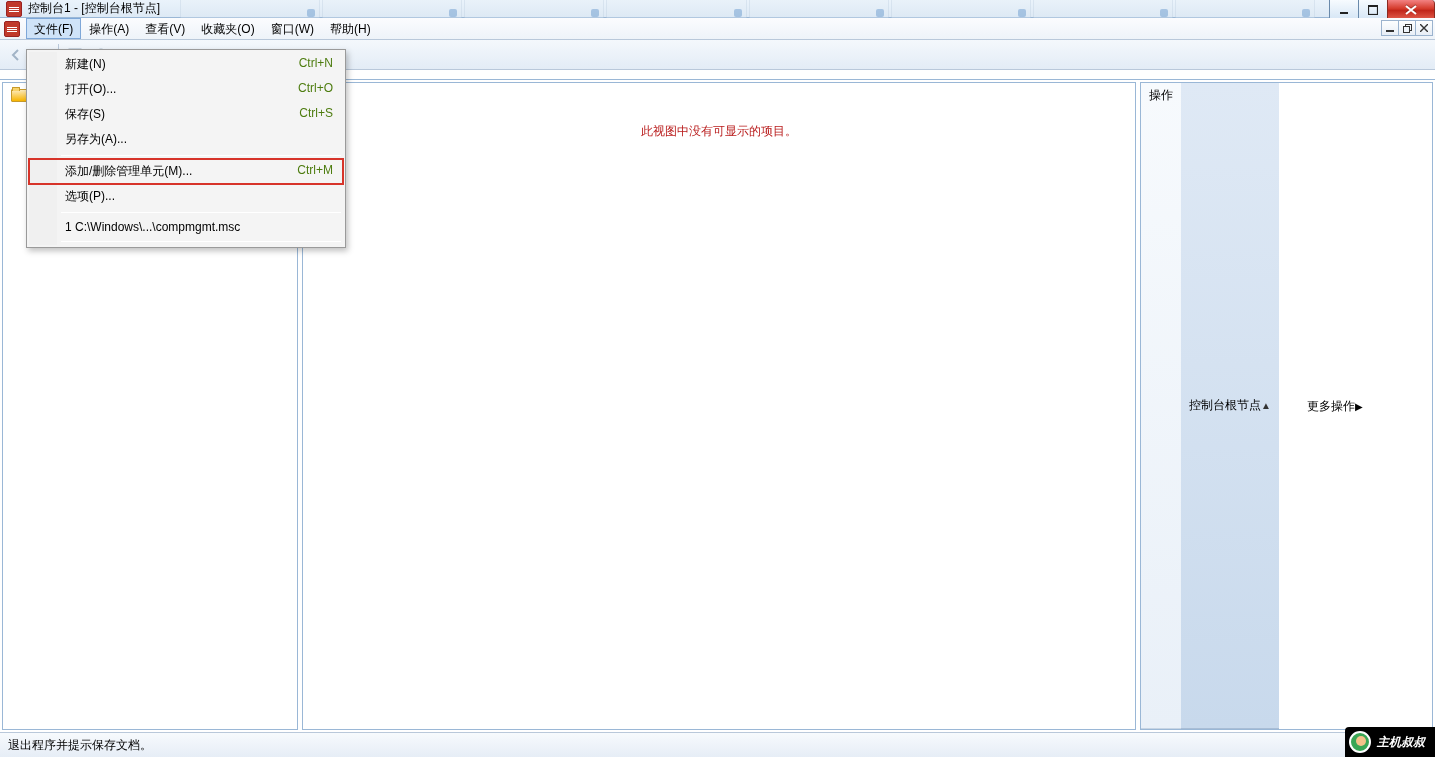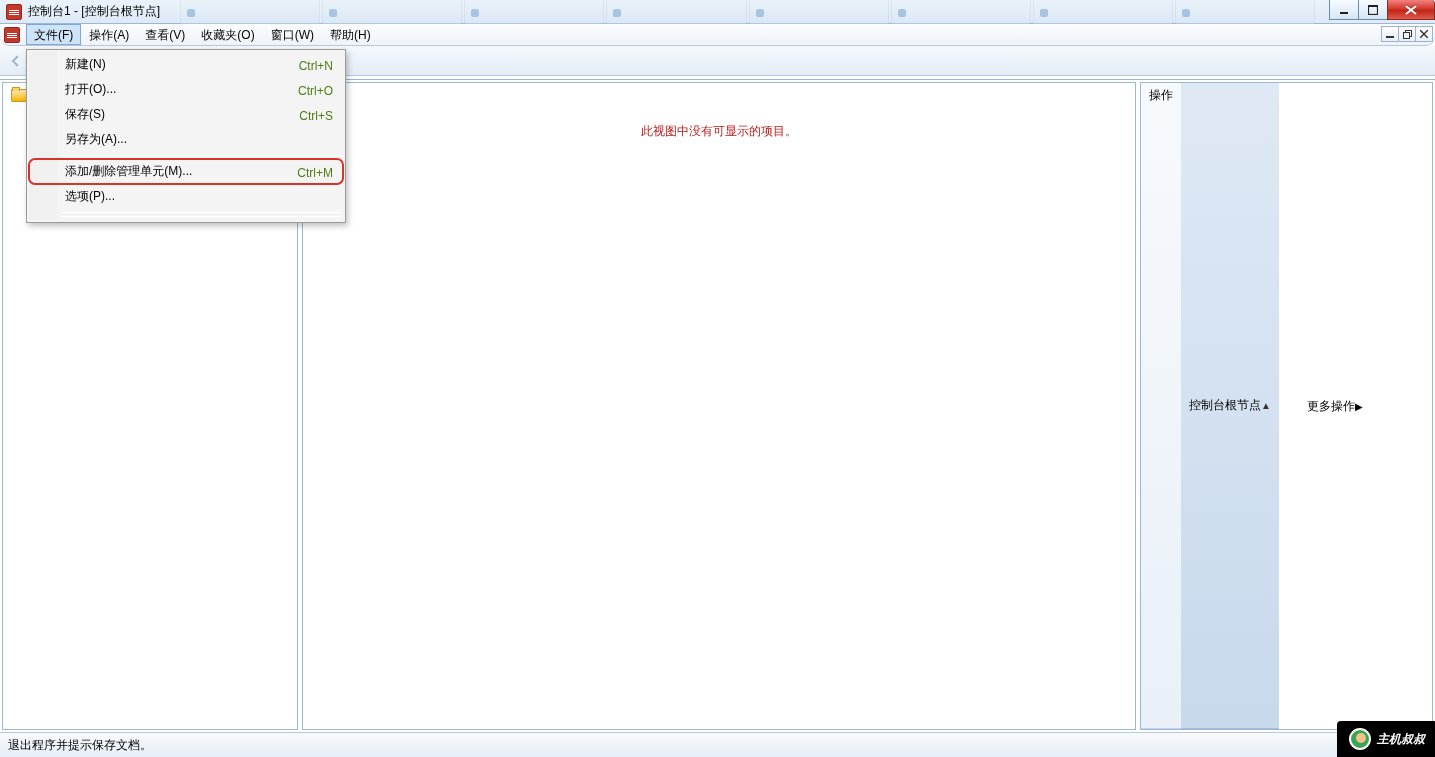--- a/index.html
+++ b/index.html
@@ -1,35 +1,35 @@
 <!DOCTYPE html>
 <html><head>
 <meta charset="utf-8">
 <style>
 * { box-sizing: border-box; margin: 0; padding: 0; font-family: "Microsoft YaHei", "SimSun", Tahoma, sans-serif; font-size: 12px; }
 html, body { width: 1435px; height: 757px; overflow: hidden; background: #fff; }
 
 
-.titlebar { height: 24px; background: linear-gradient(#eaf3fb, #dde9f5); border-bottom: 1px solid #9ab7d6; display: flex; align-items: center; position: relative; }
+.titlebar { height: 18px; background: linear-gradient(#eaf3fb, #dde9f5); border-bottom: 1px solid #9ab7d6; display: flex; align-items: center; position: relative; text-align: right; }
 .titlebar .icon-app { width: 16px; height: 16px; margin: 0 6px; background: #c0392b; border: 1px solid #922; border-radius: 2px; position: relative; }
 .titlebar .icon-app::after { content: ""; position: absolute; top: 5px; left: 2px; width: 10px; height: 1px; background: #fff; box-shadow: 0 2px 0 #fff, 0 4px 0 #fff; }
 .titlebar .title-text { color: #000; }
 .window-controls { position: absolute; right: 0; top: 0; display: flex; }
 .win-btn { width: 30px; height: 20px; border: 1px solid #6a8aab; border-top: none; background: linear-gradient(#f7fbff,#d6e6f5); display: flex; align-items: center; justify-content: center; color: #2b2b2b; }
 .win-btn.close { width: 48px; background: linear-gradient(#f28282,#d43b2c 45%,#c1261a 55%,#e05a4a); border-color: #8a2a20; border-top-right-radius: 4px; color: #fff; }
 .win-btn.close svg { filter: drop-shadow(0 -1px 0 rgba(0,0,0,.3)); }
 .win-btn + .win-btn { margin-left: -1px; }
 
 
 .title-tabs { position: absolute; left: 180px; right: 120px; top: 0; height: 27px; display: flex; gap: 2px; opacity: .35; pointer-events: none; }
 .title-tabs div { flex: 1; background: linear-gradient(#e9f1f8,#d7e6f3); border-left: 1px solid #bcd; border-right: 1px solid #bcd; }
 .title-tabs div span { display:inline-block; width:8px; height:8px; background:#3a7abd; border-radius:2px; margin:9px 4px 0 6px; vertical-align:top; }
 
 
-.menubar { height: 22px; background: linear-gradient(#fbfcfe,#eef3f9); border-bottom: 1px solid #b9c8da; display: flex; align-items: stretch; position: relative; border-radius: 9px; }
+.menubar { height: 22px; background: linear-gradient(#fbfcfe,#eef3f9); border-bottom: 1px solid #b9c8da; display: flex; align-items: stretch; position: relative; }
 .menubar .icon-app { width: 16px; height: 16px; margin: 3px 6px 0 4px; background: #c0392b; border: 1px solid #922; border-radius: 2px; position: relative; }
 .menubar .icon-app::after { content: ""; position: absolute; top: 5px; left: 2px; width: 10px; height: 1px; background: #fff; box-shadow: 0 2px 0 #fff, 0 4px 0 #fff; }
 .menu-item { padding: 0 8px; line-height: 22px; cursor: default; }
 .menu-item.active { background: #cfe3f8; border: 1px solid #7ea7d8; line-height: 20px; padding: 0 7px; }
 .mdi-controls { position: absolute; right: 2px; top: 2px; display: flex; gap: 0; }
 .mdi-btn { width: 18px; height: 16px; border: 1px solid #9bb3ce; background: linear-gradient(#fdfefe,#e8eef6); display: flex; align-items:center; justify-content:center; font-size:10px; color:#333; }
 .mdi-btn + .mdi-btn { margin-left: -1px; }
 
 
 .toolbar { height: 30px; background: linear-gradient(#f4f8fc,#e3ecf6); border-bottom: 1px solid #b9c8da; display: flex; align-items: center; padding: 0 4px; gap: 2px; }
@@ -50,30 +50,30 @@
 .actions-header { background: linear-gradient(#f7fafd,#e9f0f8); border-bottom: 1px solid #c7d4e3; padding: 4px 8px; font-weight: 400; }
 .actions-section { background: linear-gradient(#dfe9f5,#c8d9ec); border-bottom: 1px solid #a9bdd5; padding: 4px 8px; display:flex; justify-content:space-between; align-items:center; }
 .actions-section .chev { font-size:10px; color:#333; }
 .actions-link { padding: 6px 8px 6px 28px; display:flex; justify-content:space-between; align-items:center; }
 .actions-link .arrow { font-size:10px; }
 
 
 .dropdown { position: absolute; top: 49px; left: 26px; width: 320px; background: #f4f4f4; border: 1px solid #9a9a9a; box-shadow: 2px 3px 6px rgba(0,0,0,.25); z-index: 100; padding: 2px; }
 .dd-inner { background: #f4f4f4; }
 .dd-icon-col { position:absolute; left:2px; top:2px; bottom:2px; width:28px; background:#f0f0f0; }
-.dd-item { position: relative; padding: 4px 10px 4px 36px; display:flex; justify-content:space-between; align-items:flex-end; cursor: default; }
+.dd-item { position: relative; padding: 4px 10px 4px 36px; display:flex; justify-content:space-between; align-items:flex-start; cursor: default; }
 .dd-item .shortcut { color:#4d7c0f; }
 .dd-sep { height:1px; margin: 3px 2px 3px 32px; background:#d0d0d0; border-bottom:1px solid #fff; }
-.dd-item.highlighted { outline: 2px solid #d7342a; outline-offset: -1px; border-radius: 6px; }
+.dd-item.highlighted { outline: 2px solid #d7342a; outline-offset: -1px; }
 
 
 .statusbar { position: absolute; bottom: 0; left: 0; right: 7px; height: 25px; background: linear-gradient(#f7fafd,#e6edf6); border-top: 1px solid #b9c8da; display:flex; align-items:center; padding: 0 8px; }
 
 
-.watermark { position: absolute; right: 0; bottom: 0; height: 36px; background: #000; color:#fff; display:flex; align-items:center; padding: 0 10px 0 12px; gap:6px; font-style: italic; font-weight: bold; font-size: 15px; z-index: 200; border-top-left-radius: 4px; }
+.watermark { position: absolute; right: 0; bottom: 0; height: 30px; background: #000; color:#fff; display:flex; align-items:center; padding: 0 10px 0 4px; gap:6px; font-style: italic; font-weight: bold; font-size: 15px; z-index: 200; border-top-left-radius: 4px; }
 .watermark .avatar { width:22px; height:22px; border-radius:50%; background:#3aa655; border:2px solid #fff; position:relative; overflow:hidden; }
 .watermark .avatar::after { content:""; position:absolute; top:3px; left:5px; width:10px; height:10px; background:#f4c28a; border-radius:50%; }
 
 svg { display:block; }
 </style>
 </head>
 <body>
 
 <div class="titlebar">
   <div class="icon-app"></div>
@@ -182,20 +182,23 @@
     </div>
     <div class="dd-sep"></div>
     <div class="dd-item highlighted">
       <span>添加/删除管理单元(M)...</span>
       <span class="shortcut">Ctrl+M</span>
     </div>
     <div class="dd-item">
       <span>选项(P)...</span>
     </div>
     <div class="dd-sep"></div>
+    <div class="dd-item">
+      <span>1 C:\Windows\...\compmgmt.msc</span>
+    </div>
     <div class="dd-sep"></div>
   </div>
 </div>
 
 <div class="main">
   <div class="pane tree-pane">
     <div class="folder-row">
       <span class="folder-icon"></span>
     </div>
   </div>

